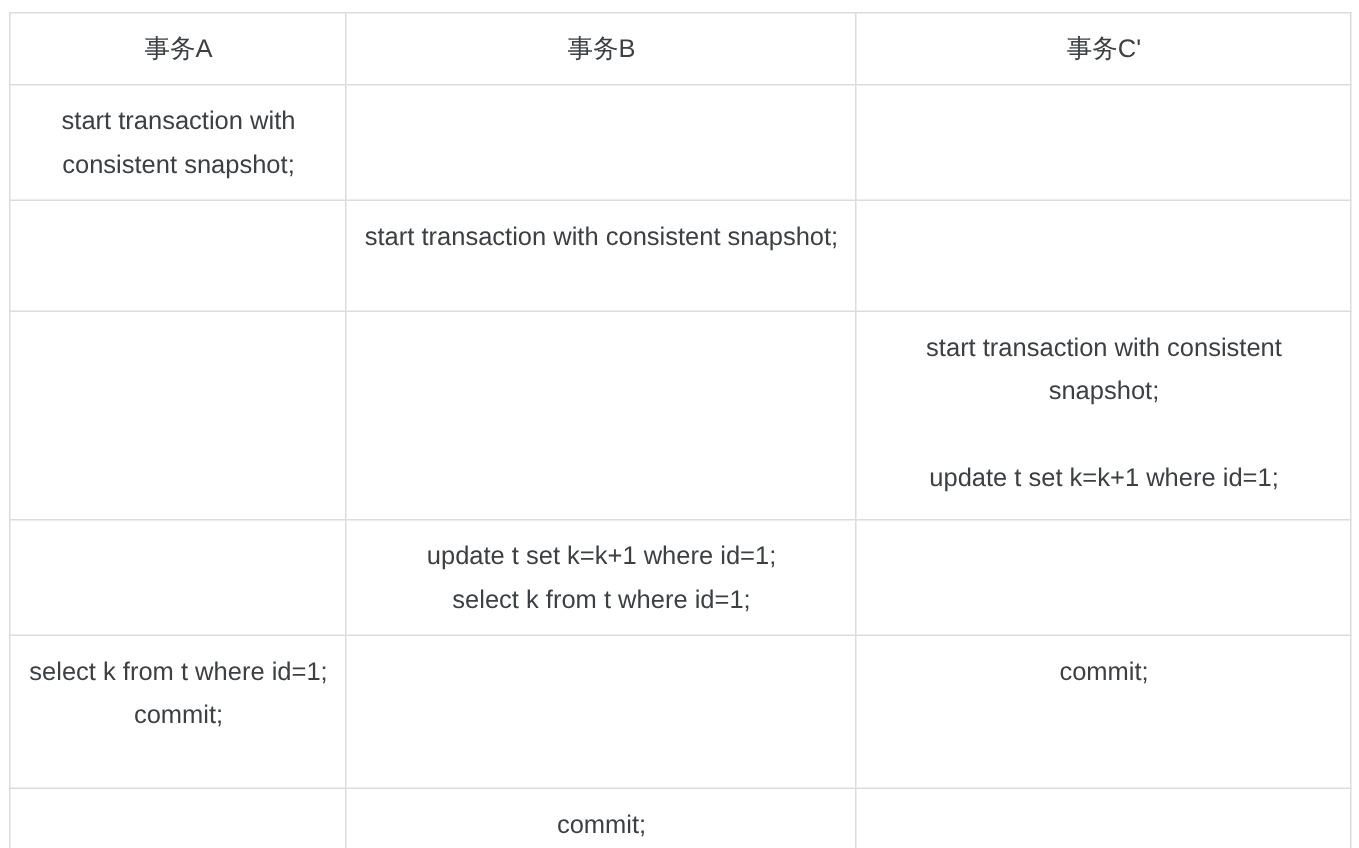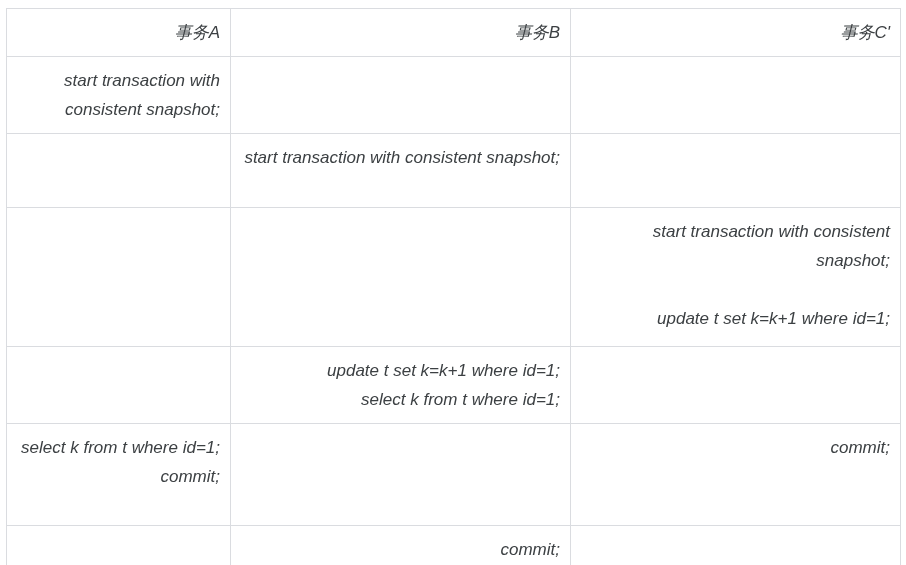--- a/index.html
+++ b/index.html
@@ -28,29 +28,28 @@
     background: #ffffff;
   }
   table.tx-table col.c1 { width: 224px; }
   table.tx-table col.c2 { width: 340px; }
   table.tx-table col.c3 { width: 330px; }
 
   table.tx-table th,
   table.tx-table td {
     border: 1px solid #dadce0;
     vertical-align: top;
-    text-align: right;
+    text-align: center;
     padding: 9px 10px 9px 11px;
     font-weight: normal;
     font-size: 17px;
     line-height: 29px;
     color: #3c4043;
     word-wrap: break-word;
     overflow-wrap: break-word;
-    font-style: italic;
   }
   table.tx-table th {
     height: 26px;
   }
   .cell-text {
     display: block;
     white-space: pre-line;
   }
   
   tr.r-head th { height: 26px; }

